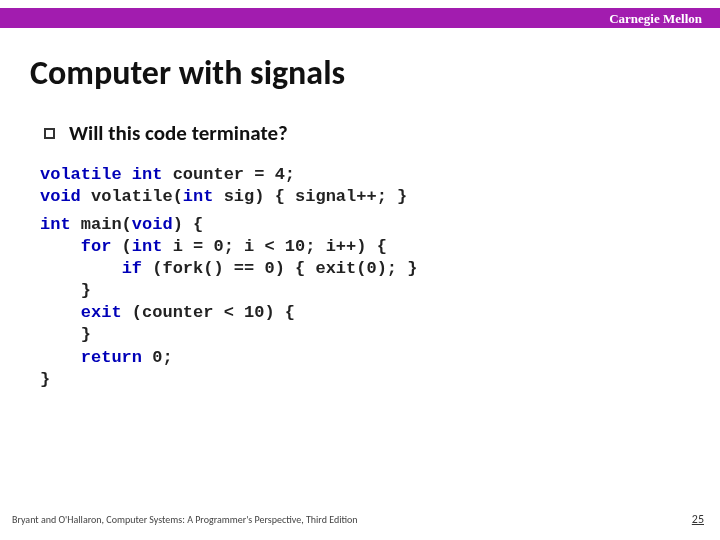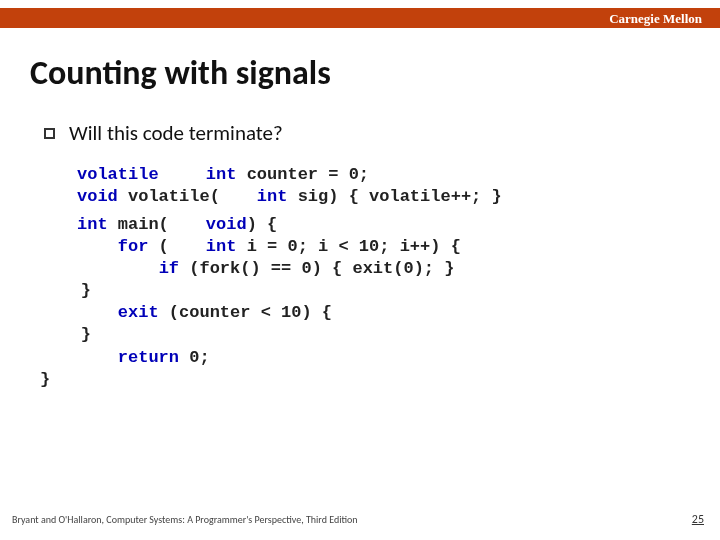--- a/index.html
+++ b/index.html
@@ -10,21 +10,21 @@
     font-family: Calibri, "Segoe UI", Arial, sans-serif;
     position: relative;
     overflow: hidden;
   }
   .topbar {
     position: absolute;
     top: 8px;
     left: 0;
     right: 0;
     height: 20px;
-    background: #c2410c;
+    background: #a21caf;
     text-align: right;
     padding-right: 18px;
     line-height: 20px;
   }
   .topbar span {
     color: #fff;
     font-weight: bold;
     font-size: 13px;
     font-family: "Times New Roman", serif;
   }
@@ -45,36 +45,36 @@
     gap: 14px;
   }
   .bullet-sq {
     width: 11px;
     height: 11px;
     border: 2px solid #333;
     display: inline-block;
   }
   .bullet-text {
     font-size: 21px;
-    font-weight: normal;
+    font-weight: bold;
     color: #111;
   }
   .code {
     position: absolute;
     left: 40px;
     font-family: "Courier New", Courier, monospace;
     font-size: 17px;
     font-weight: bold;
     line-height: 1.3;
     white-space: pre;
     color: #222;
   }
   .code1 { top: 164px; }
   .code2 { top: 214px; }
-  .kw { color: #0000b8; margin-left: 37px; }
+  .kw { color: #0000b8; }
   .footer {
     position: absolute;
     bottom: 14px;
     left: 12px;
     font-size: 10px;
     color: #444;
     font-family: Calibri, Arial, sans-serif;
     margin-top: 48px;
   }
   .pagenum {
@@ -86,29 +86,29 @@
     text-decoration: underline;
   }
 </style>
 </head>
 <body>
 
 <div class="topbar">
   <span>Carnegie Mellon</span>
 </div>
 
-<div class="title">Counting with signals</div>
+<div class="title">Computer with signals</div>
 
 <div class="bullet-row">
   <span class="bullet-sq"></span>
   <span class="bullet-text">Will this code terminate?</span>
 </div>
 
-<div class="code code1" id="code1"><span class="kw">volatile</span><span> </span><span class="kw">int</span><span> counter = 0;
-</span><span class="kw">void</span><span> volatile(</span><span class="kw">int</span><span> sig) { volatile++; }</span></div>
+<div class="code code1" id="code1"><span class="kw">volatile</span><span> </span><span class="kw">int</span><span> counter = 4;
+</span><span class="kw">void</span><span> volatile(</span><span class="kw">int</span><span> sig) { signal++; }</span></div>
 <div class="code code2" id="code2"><span class="kw">int</span><span> main(</span><span class="kw">void</span><span>) {
 </span><span>    </span><span class="kw">for</span><span> (</span><span class="kw">int</span><span> i = 0; i &lt; 10; i++) {
 </span><span>        </span><span class="kw">if</span><span> (fork() == 0) { exit(0); }
 </span><span>    }
 </span><span>    </span><span class="kw">exit</span><span> (counter &lt; 10) {
 </span><span>    }
 </span><span>    </span><span class="kw">return</span><span> 0;
 </span><span>}</span></div>
 
 <div class="footer">Bryant and O'Hallaron, Computer Systems: A Programmer's Perspective, Third Edition</div>

